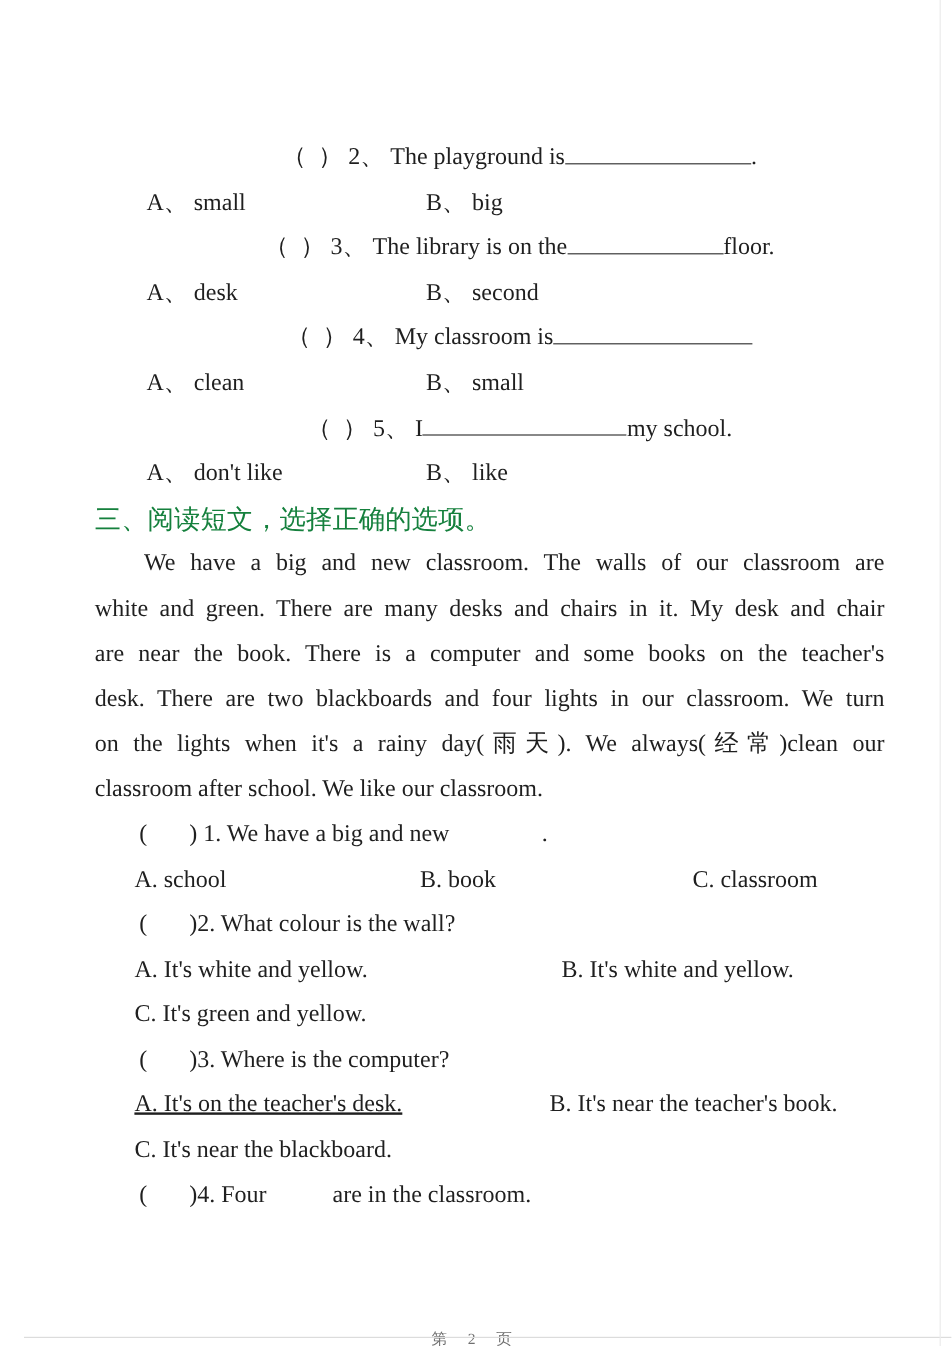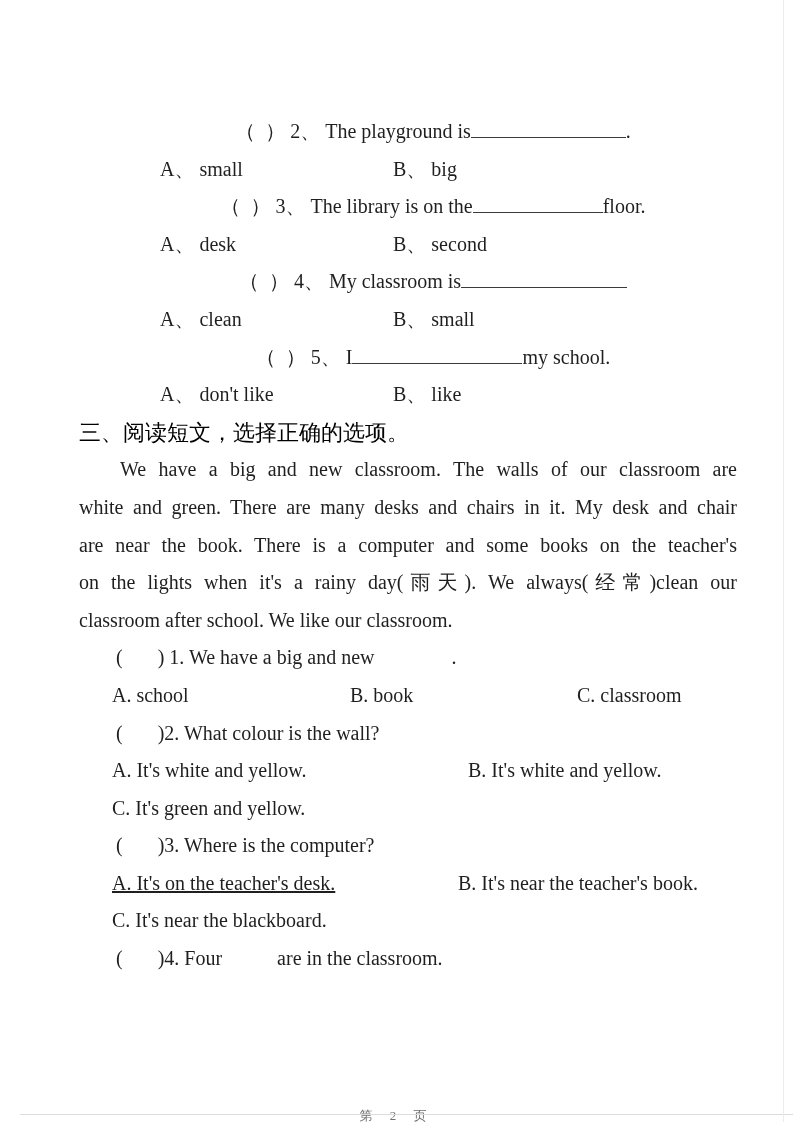--- a/index.html
+++ b/index.html
@@ -18,30 +18,30 @@
   }
   .content{
     position:absolute;left:79px;top:113px;width:658px;
     font-size:20px;
   }
   .line{
     height:37.6px;line-height:37.6px;white-space:pre;
   }
   .q-sec2{padding-left:50px;text-align:center;}
   .opt-sec2{padding-left:43px;display:flex;}
-  .opt-sec2 .colA{width:233px;flex:0 0 233px;margin-left:38px;}
+  .opt-sec2 .colA{width:233px;flex:0 0 233px;}
   .q-read{padding-left:37px;}
   .opt-read{padding-left:33px;display:flex;}
   .opt-read .colA1{width:238px;flex:0 0 238px;}
   .opt-read .colB1{width:227px;flex:0 0 227px;}
   .opt-read .colA2{width:356px;flex:0 0 356px;}
   .opt-read .colA3{width:346px;flex:0 0 346px;text-decoration:underline;}
   .heading{
     height:37.6px;line-height:37.6px;
-    color:#000000;font-size:22px;white-space:pre;
+    color:#15803d;font-size:22px;white-space:pre;
   }
   .passage-line{
     height:37.6px;line-height:37.6px;
     text-align:justify;text-align-last:justify;
   }
   .passage-line.first{padding-left:41px;}
   .passage-line.last{text-align:left;text-align-last:left;}
   .blank{
     display:inline-block;border-bottom:1px solid #3a3a3a;height:4px;
   }
@@ -89,20 +89,21 @@
   <div class="line opt-sec2">
     <span class="colA">A、 don't like</span>
     <span>B、 like</span>
   </div>
 
   <div class="heading">三、阅读短文，选择正确的选项。</div>
 
   <div class="passage-line first">We have a big and new classroom. The walls of our classroom are</div>
   <div class="passage-line">white and green. There are many desks and chairs in it. My desk and chair</div>
   <div class="passage-line">are near the book. There is a computer and some books on the teacher's</div>
+  <div class="passage-line">desk. There are two blackboards and four lights in our classroom. We turn</div>
   <div class="passage-line">on the lights when it's a rainy day(雨天). We always(经常)clean our</div>
   <div class="passage-line last">classroom after school. We like our classroom.</div>
 
   <div class="line q-read"><span>(       ) 1. We have a big and new</span><span class="gap g77"></span><span>.</span></div>
 
   <div class="line opt-read">
     <span class="colA1">A. school</span>
     <span class="colB1">B. book</span>
     <span>C. classroom</span>
   </div>

